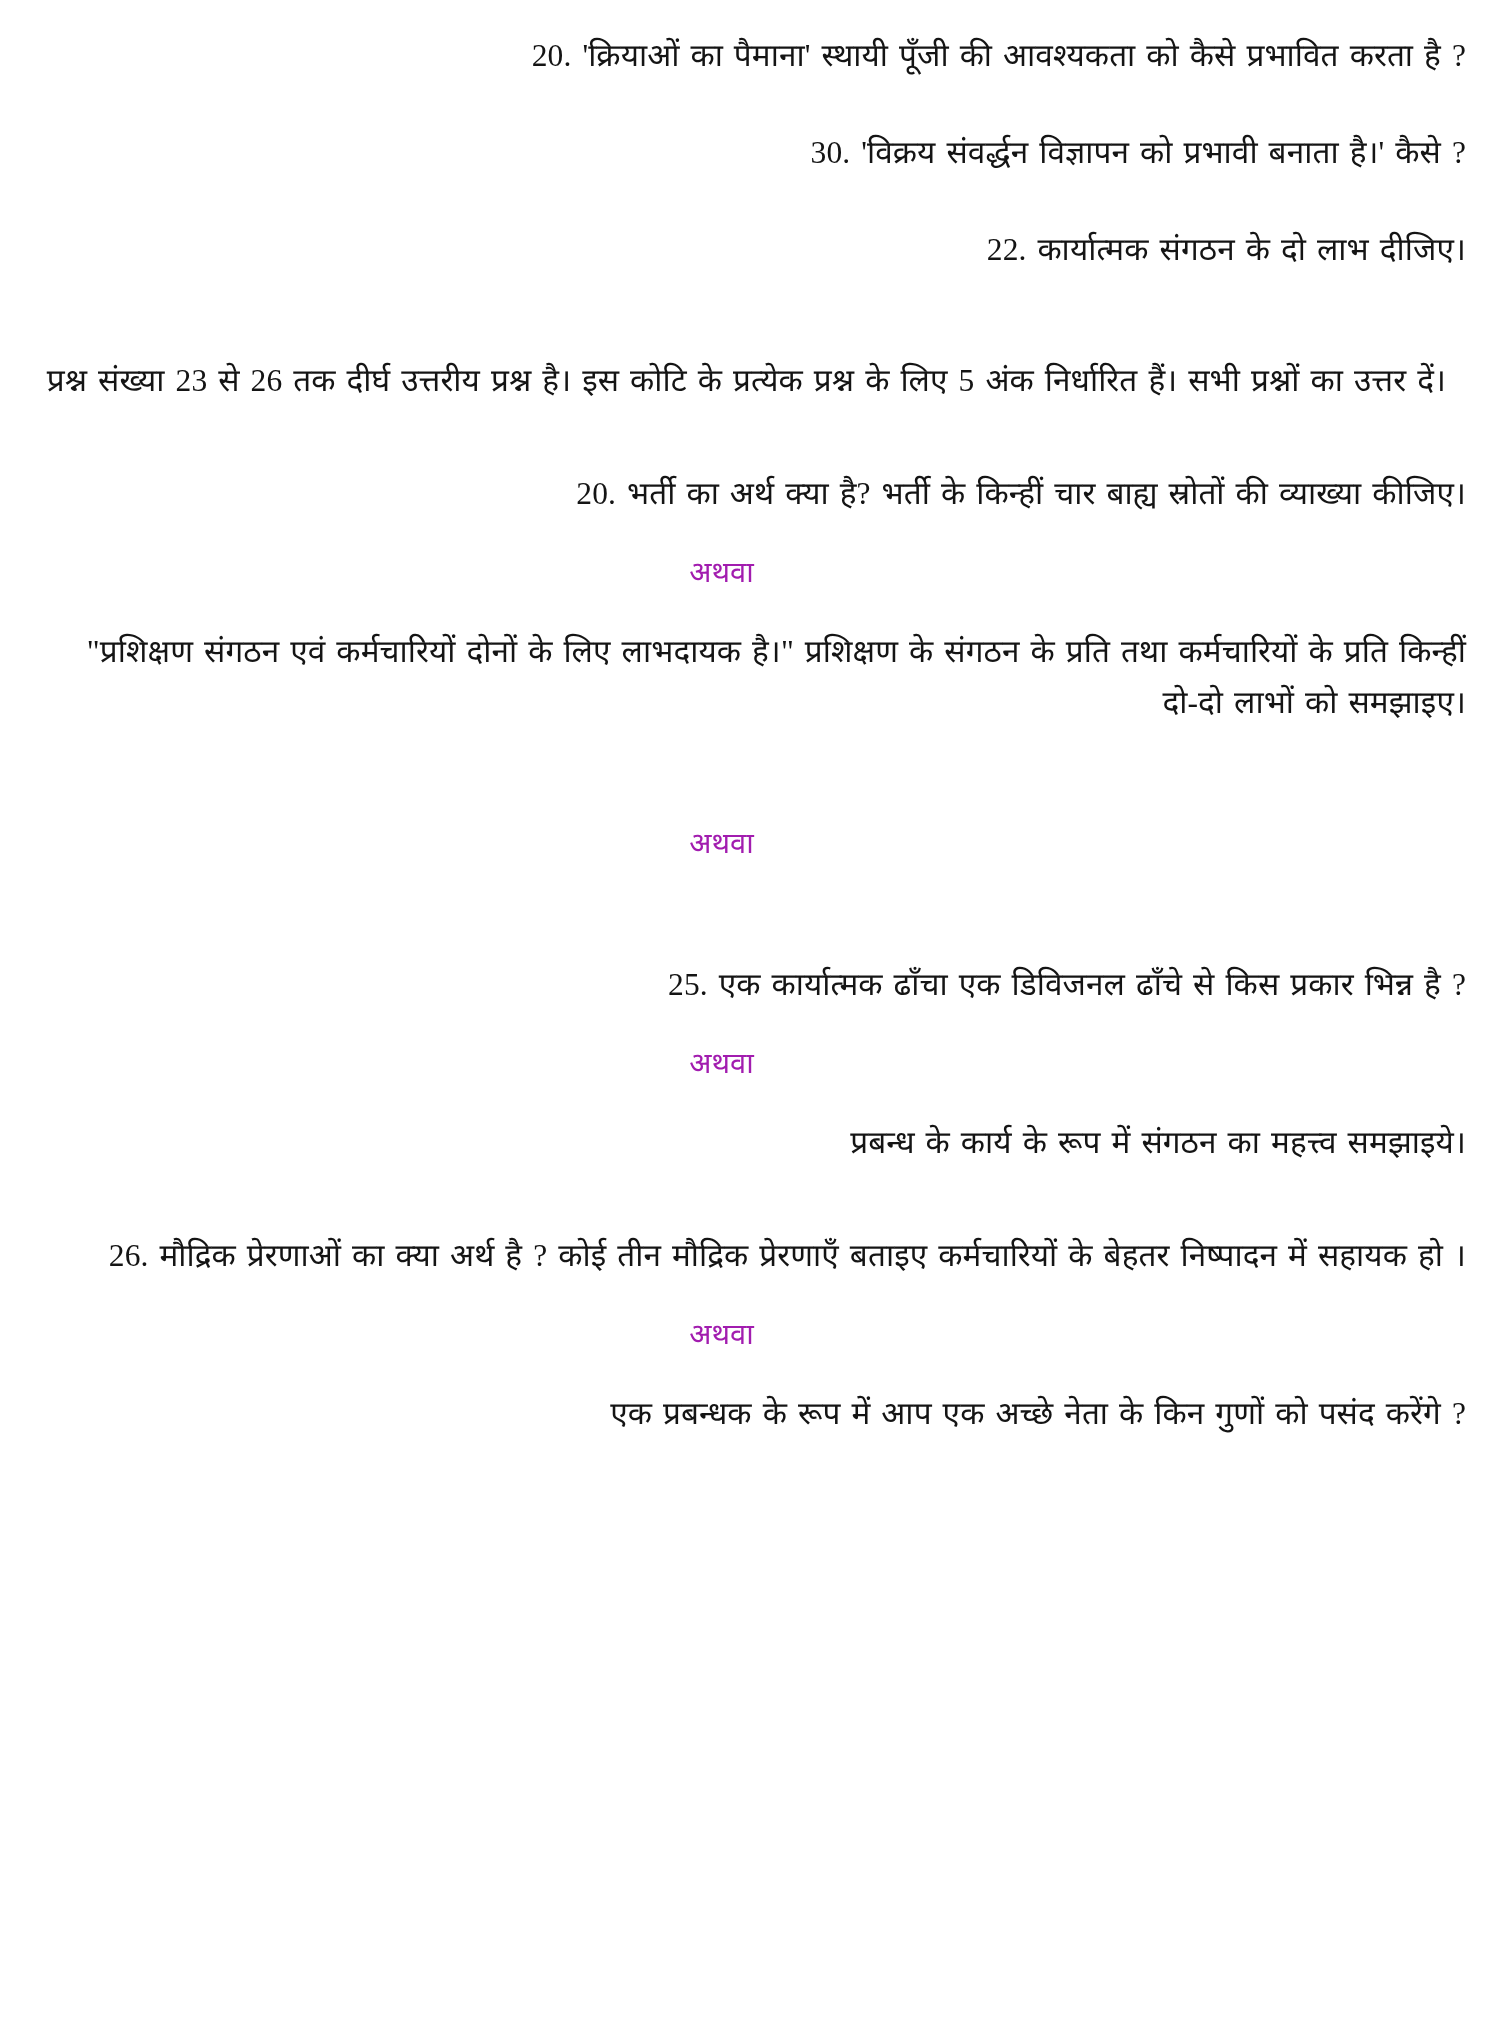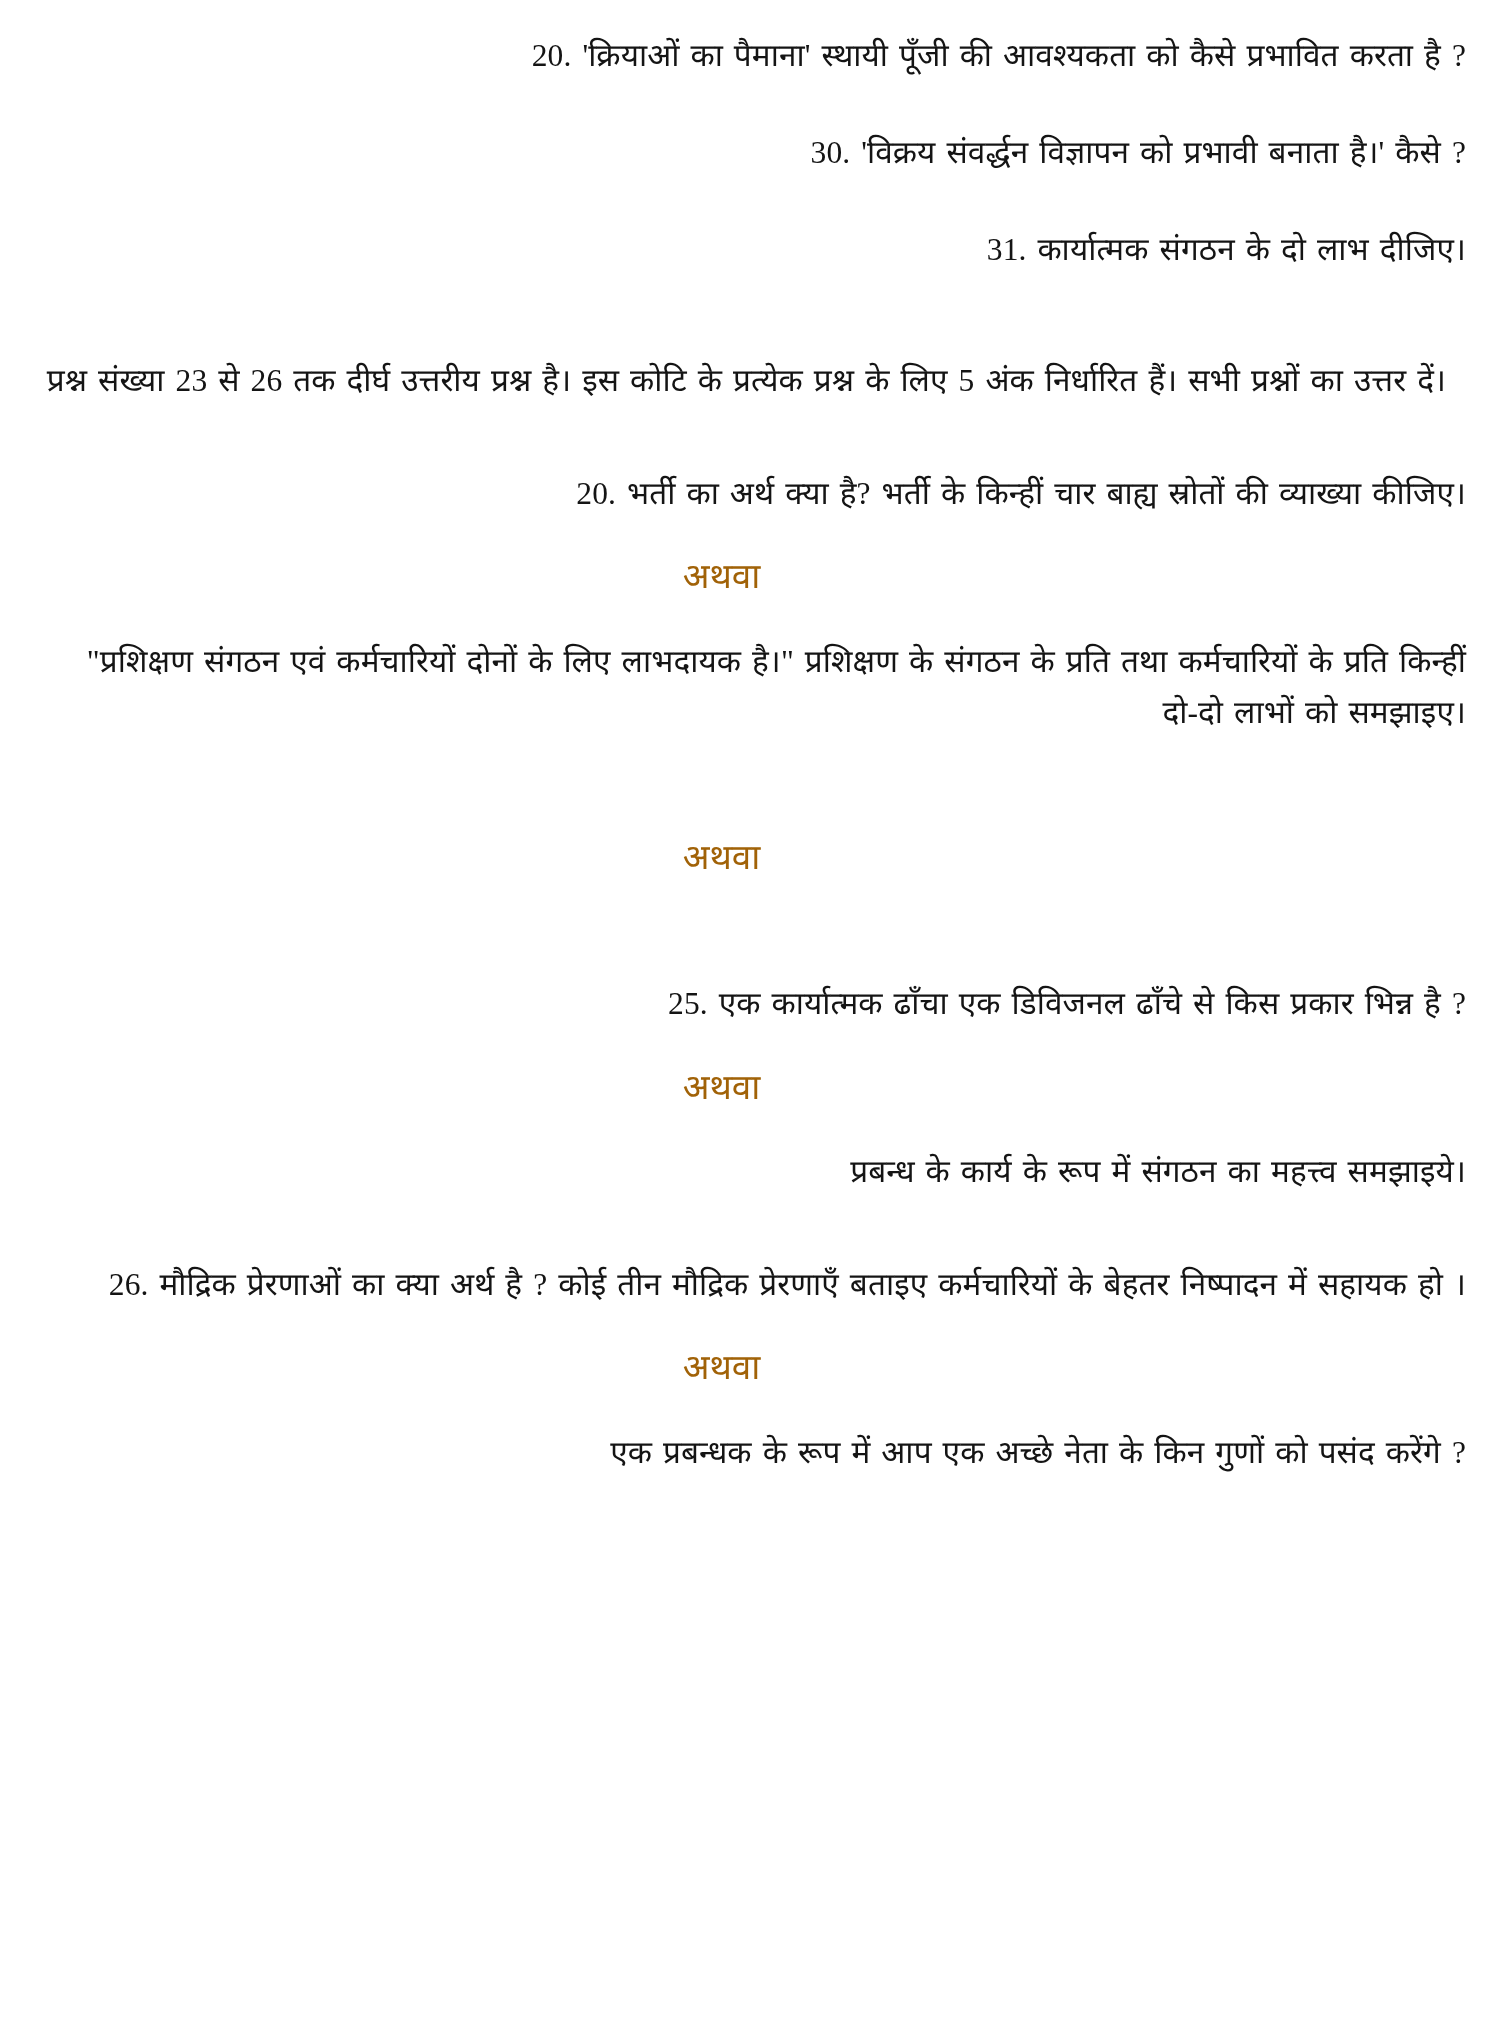--- a/index.html
+++ b/index.html
@@ -26,24 +26,24 @@
   .q-para {
     font-size: 31.5px;
     line-height: 1.62;
     letter-spacing: 0.1px;
     color: #141414;
     text-align: right;
     word-spacing: 3px;
     max-width: 1420px;
   }
   .athwa {
-    font-size: 35px;
+    font-size: 29px;
     line-height: 1.62;
     text-align: center;
-    color: #a16207;
+    color: #a21caf;
     padding-right: 70px;
   }
   .sp-1 { height: 30px; }
   .sp-2 { height: 46px; }
   .sp-3 { height: 62px; }
   .sp-4 { height: 80px; }
   .num-para {
     max-width: 1420px;
   }
   .instr {
@@ -58,21 +58,21 @@
   <div class="sp-1"></div>
 
   <div class="q-para num-para">20. 'क्रियाओं का पैमाना' स्थायी पूँजी की आवश्यकता को कैसे प्रभावित करता है ?</div>
 
   <div class="sp-2"></div>
 
   <div class="q-para num-para">30. 'विक्रय संवर्द्धन विज्ञापन को प्रभावी बनाता है।' कैसे ?</div>
 
   <div class="sp-2"></div>
 
-  <div class="q-para num-para">31. कार्यात्मक संगठन के दो लाभ दीजिए।</div>
+  <div class="q-para num-para">22. कार्यात्मक संगठन के दो लाभ दीजिए।</div>
 
   <div class="sp-4"></div>
 
   <div class="q-para instr">प्रश्न संख्या 23 से 26 तक दीर्घ उत्तरीय प्रश्न है। इस कोटि के प्रत्येक प्रश्न के लिए 5 अंक निर्धारित हैं। सभी प्रश्नों का उत्तर दें।</div>
 
   <div class="sp-3"></div>
 
   <div class="q-para num-para">20. भर्ती का अर्थ क्या है? भर्ती के किन्हीं चार बाह्य स्रोतों की व्याख्या कीजिए।</div>
 
   <div class="sp-1"></div>

